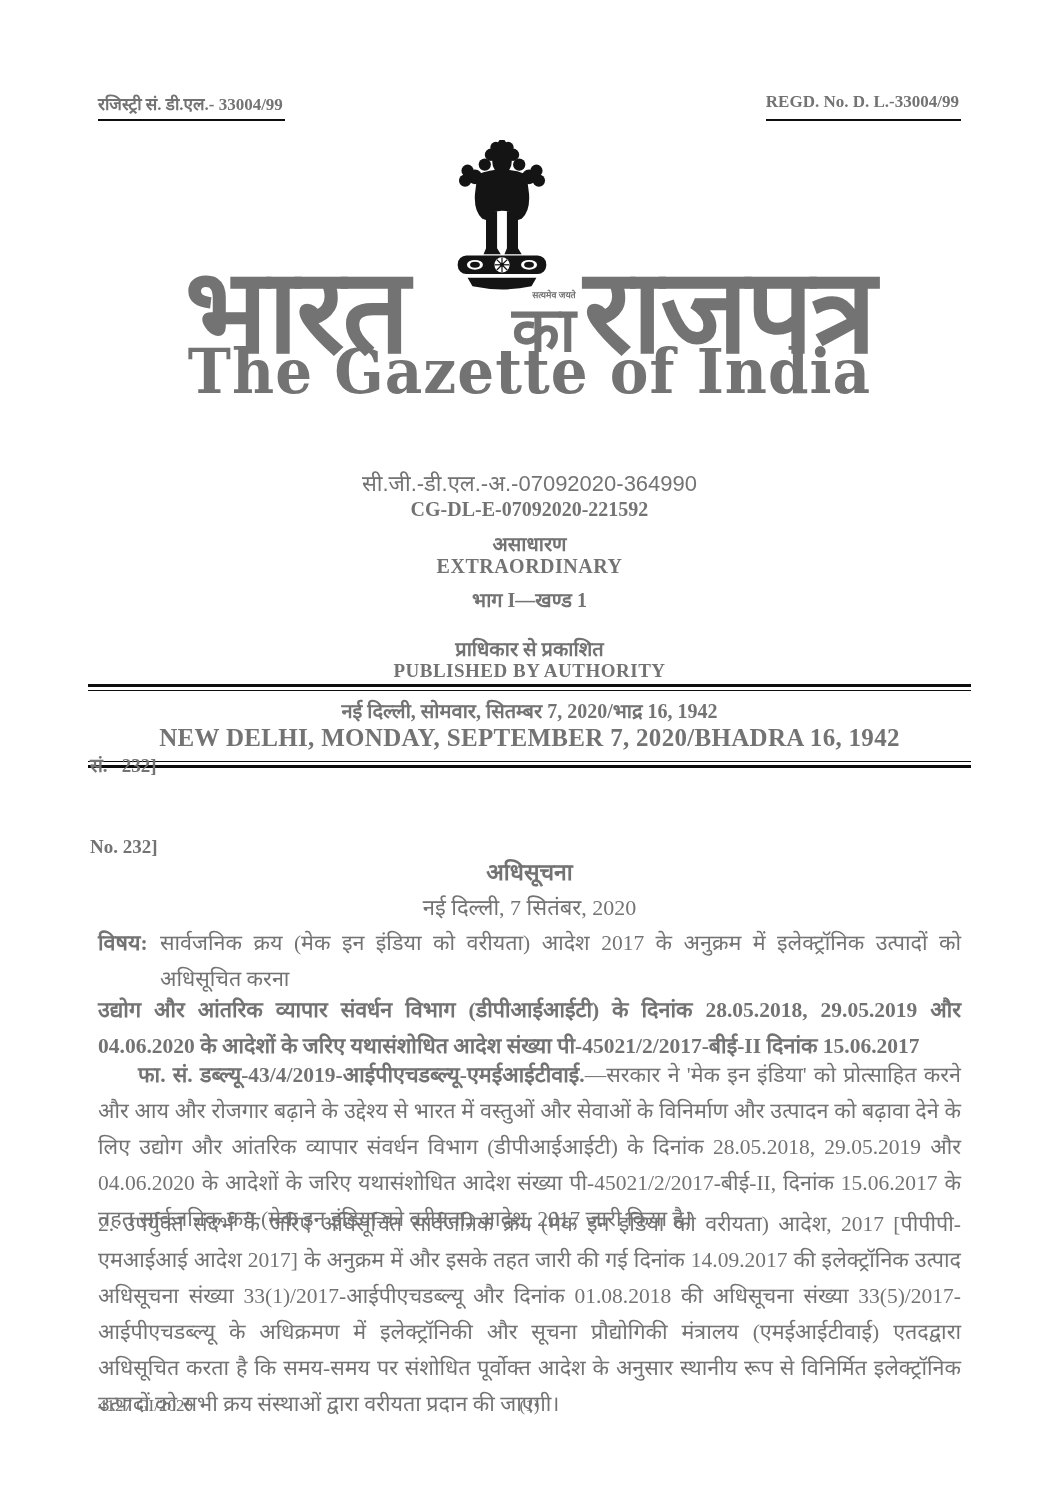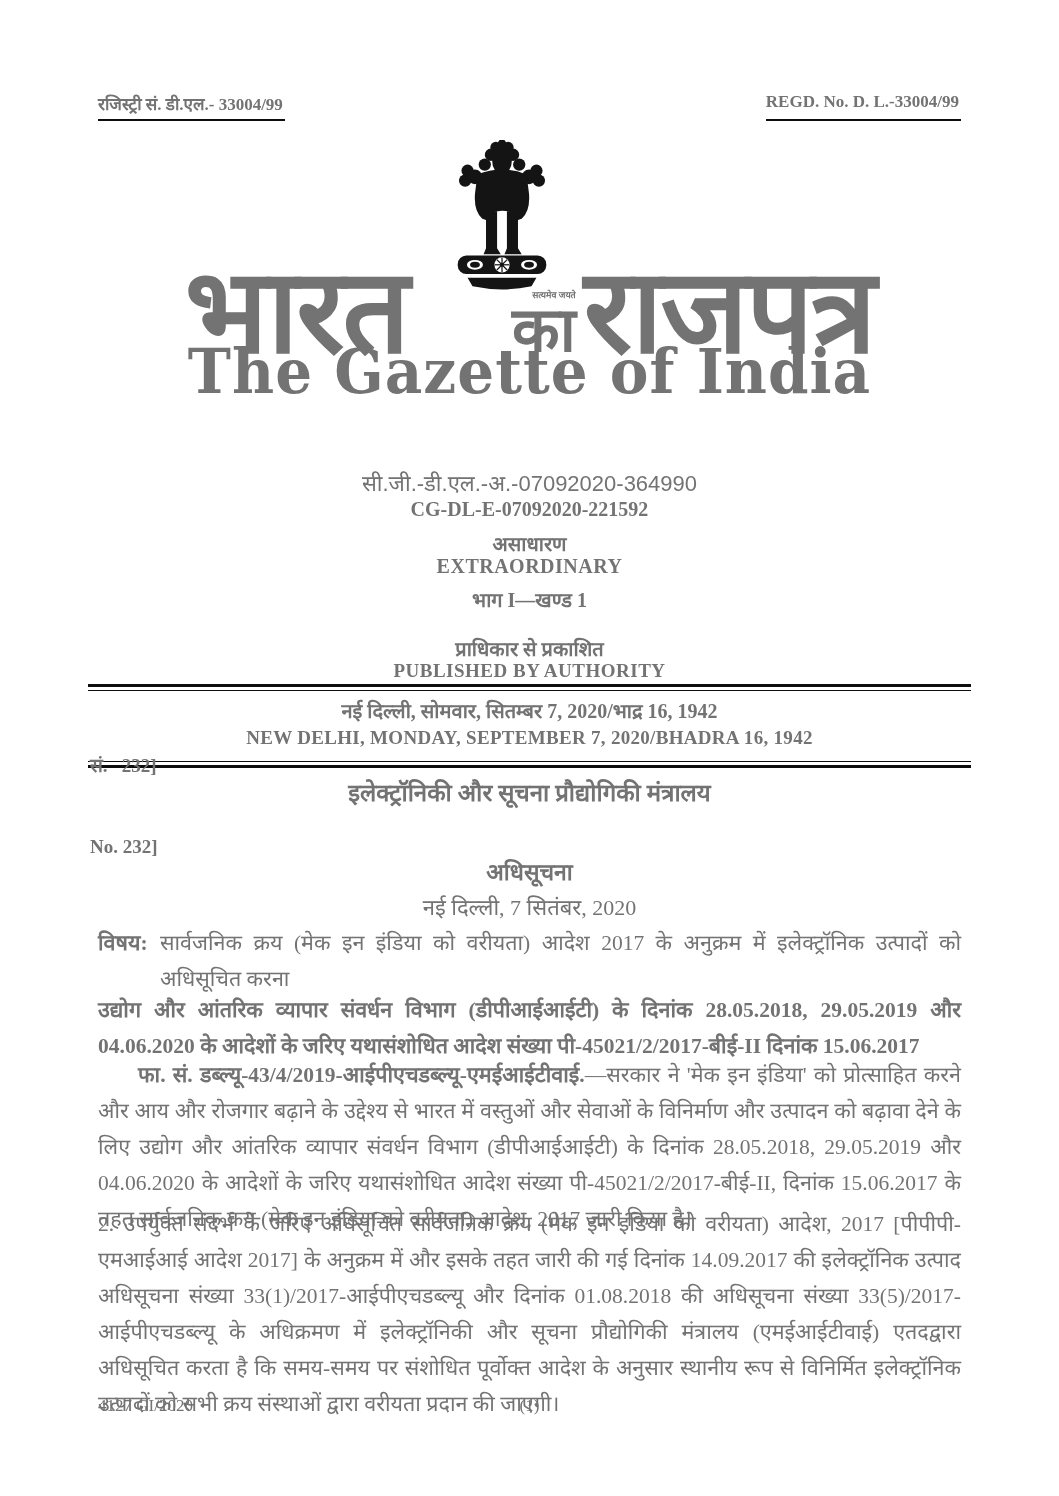--- a/index.html
+++ b/index.html
@@ -49,21 +49,21 @@
   .rule-thick-thin{border-top:3.5px solid #0e0e0e;}
   .rule-thick-thin::after{content:"";display:block;border-top:1.5px solid #0e0e0e;margin-top:3px;}
   .rule-thin-thick{border-top:1.5px solid #0e0e0e;}
   .rule-thin-thick::after{content:"";display:block;border-top:3.5px solid #0e0e0e;margin-top:2.5px;}
   .band-body{position:relative;text-align:center;padding:7px 0 9px;}
   .band-left{
     position:absolute;left:2px;top:7px;text-align:left;
     font-size:19px;font-weight:bold;line-height:27px;white-space:pre;
   }
   .band-date-hi{font-size:20px;font-weight:bold;line-height:26px;}
-  .band-date-en{font-size:19px;font-weight:bold;line-height:28px;letter-spacing:.3px;}
+  .band-date-en{font-size:25px;font-weight:bold;line-height:28px;letter-spacing:.3px;}
   
   .nh{position:absolute;left:0;right:0;text-align:center;}
   .nh-ministry{top:775px;font-size:24px;font-weight:bold;}
   .nh-dept{top:818px;font-size:21px;font-weight:bold;}
   .nh-type{top:855px;font-size:23px;font-weight:bold;}
   .nh-place{top:891px;font-size:22px;}
   
   .body-block{position:absolute;left:98px;right:98px;font-size:21.5px;line-height:36px;}
   .subject{top:925px;display:flex;}
   .subject .lbl{font-weight:bold;flex:0 0 62px;}
@@ -159,21 +159,20 @@
       <div class="band-left">
         <div>सं.   232]</div>
         <div>No. 232]</div>
       </div>
       <div class="band-date-hi">नई दिल्ली, सोमवार, सितम्बर 7, 2020/भाद्र 16, 1942</div>
       <div class="band-date-en">NEW DELHI, MONDAY,  SEPTEMBER 7, 2020/BHADRA  16, 1942</div>
     </div>
     <div class="rule-thin-thick"></div>
   </div>
 
-  <div class="nh nh-ministry">इलेक्ट्रॉनिकी और सूचना प्रौद्योगिकी मंत्रालय</div>
   <div class="nh nh-type">अधिसूचना</div>
   <div class="nh nh-place">नई दिल्ली, 7 सितंबर, 2020</div>
 
   <div class="body-block subject">
     <span class="lbl">विषय:</span>
     <span class="hang-text">सार्वजनिक क्रय (मेक इन इंडिया को वरीयता) आदेश 2017 के अनुक्रम में इलेक्ट्रॉनिक उत्पादों को अधिसूचित करना</span>
   </div>
 
   <div class="body-block reference">
     <span class="hang-text">उद्योग और आंतरिक व्यापार संवर्धन विभाग (डीपीआईआईटी) के दिनांक 28.05.2018, 29.05.2019 और 04.06.2020 के आदेशों के जरिए यथासंशोधित आदेश संख्या पी-45021/2/2017-बीई-II दिनांक 15.06.2017</span>

